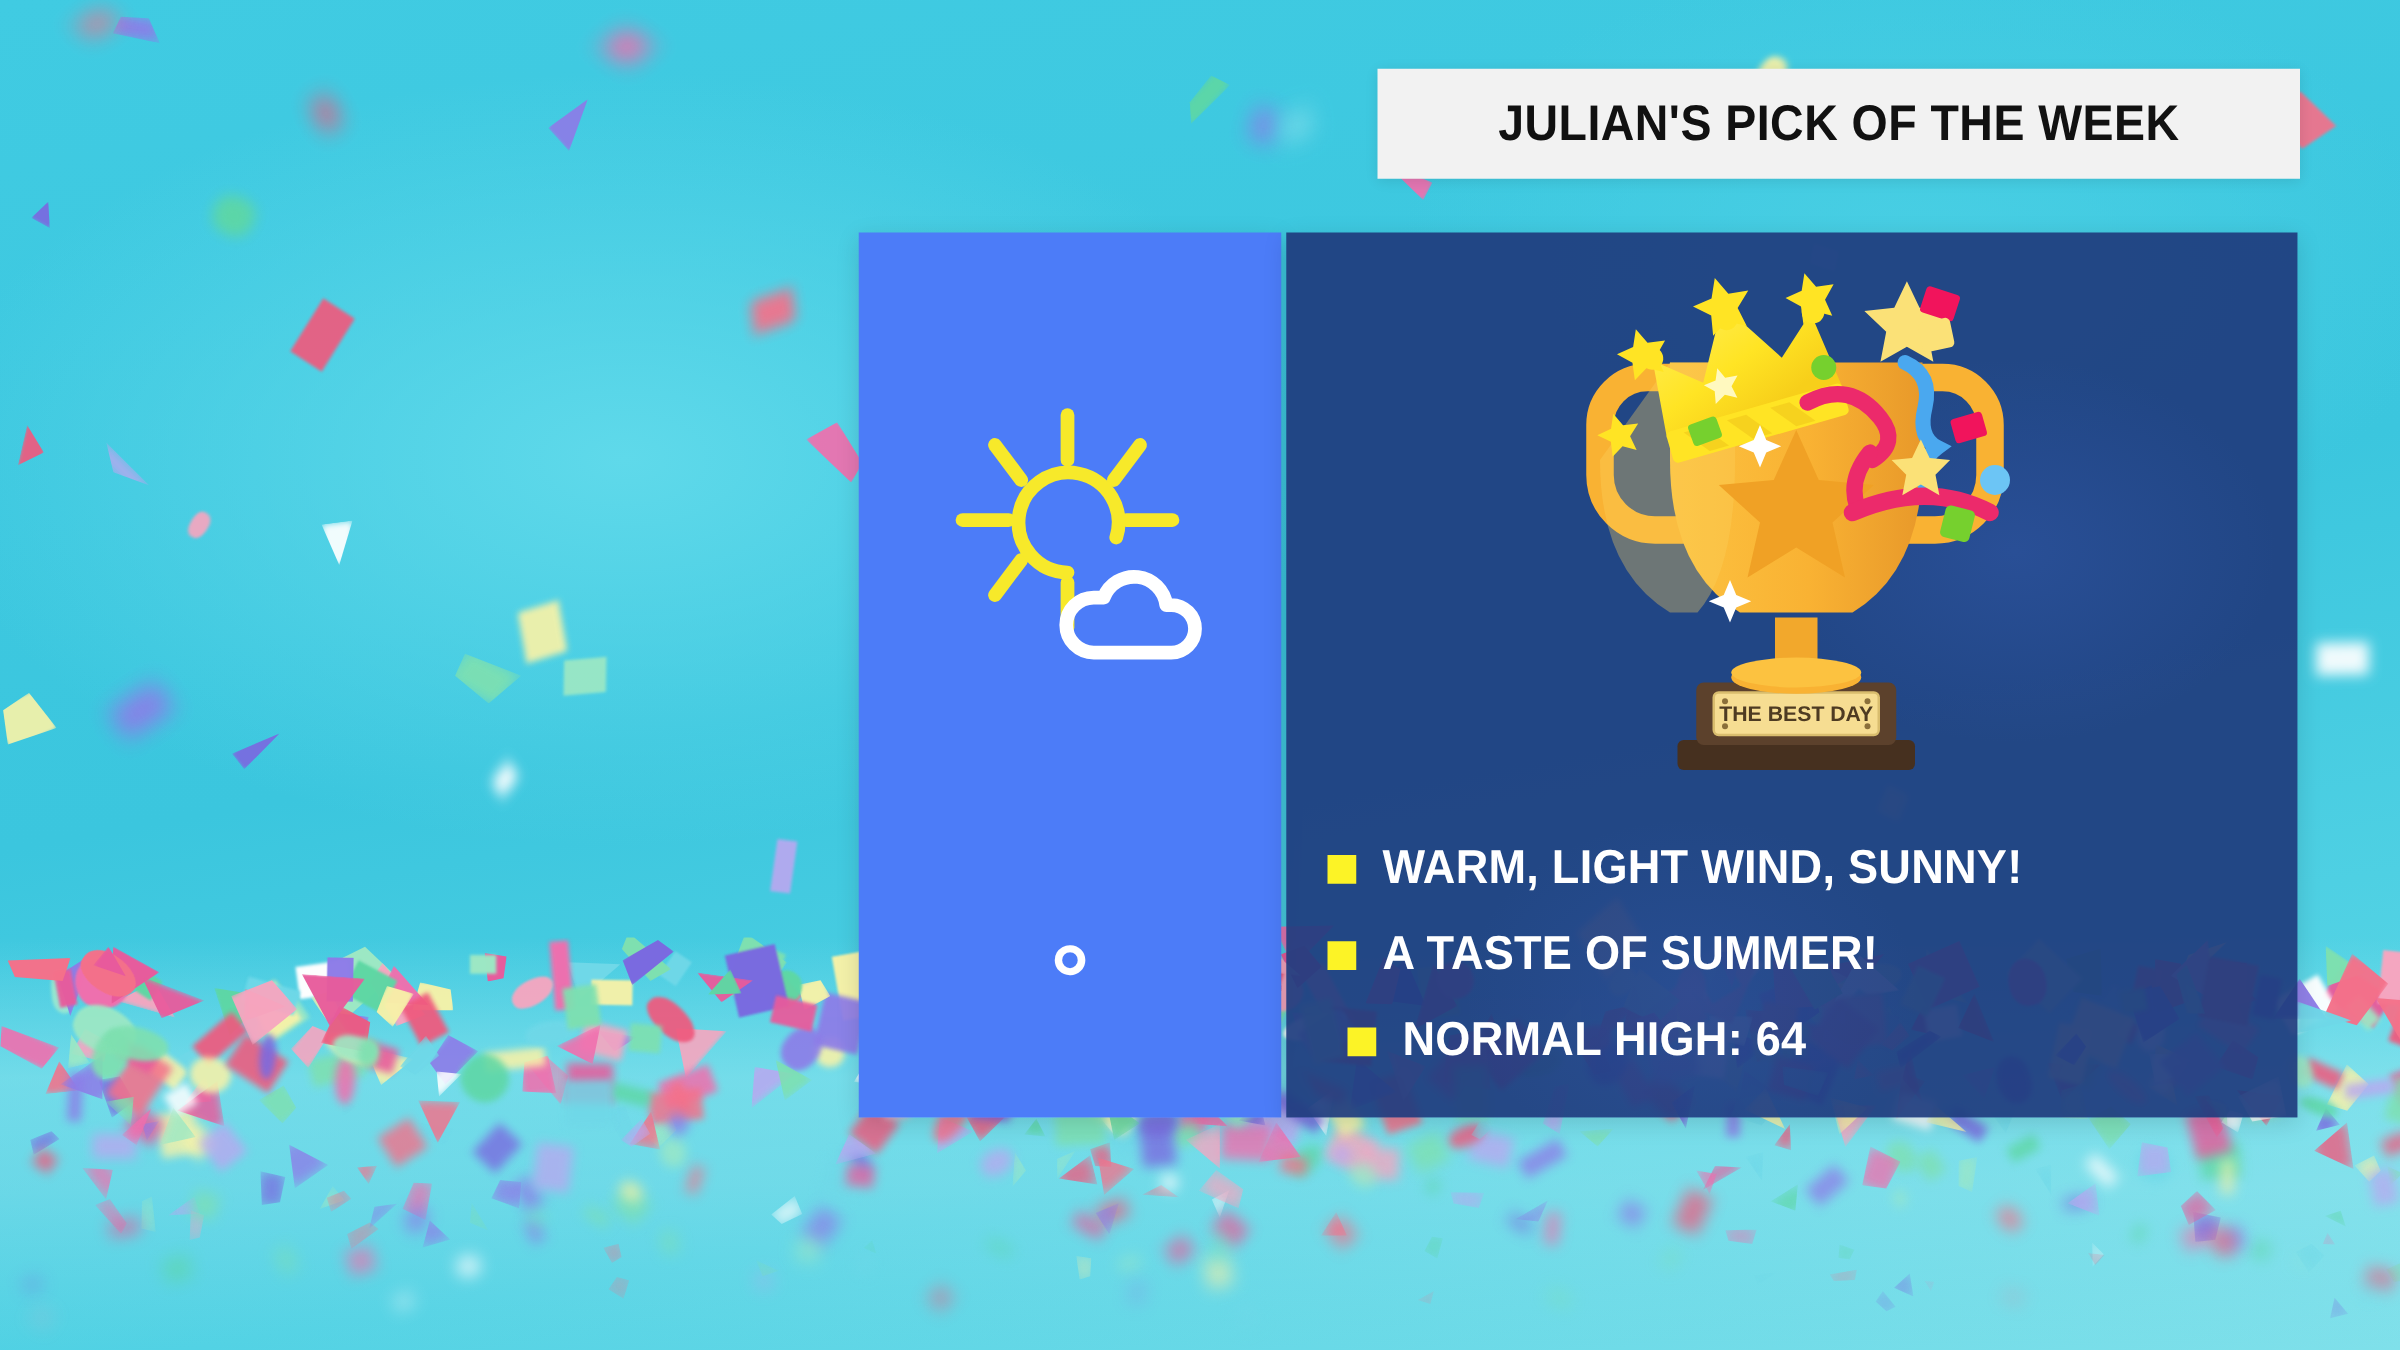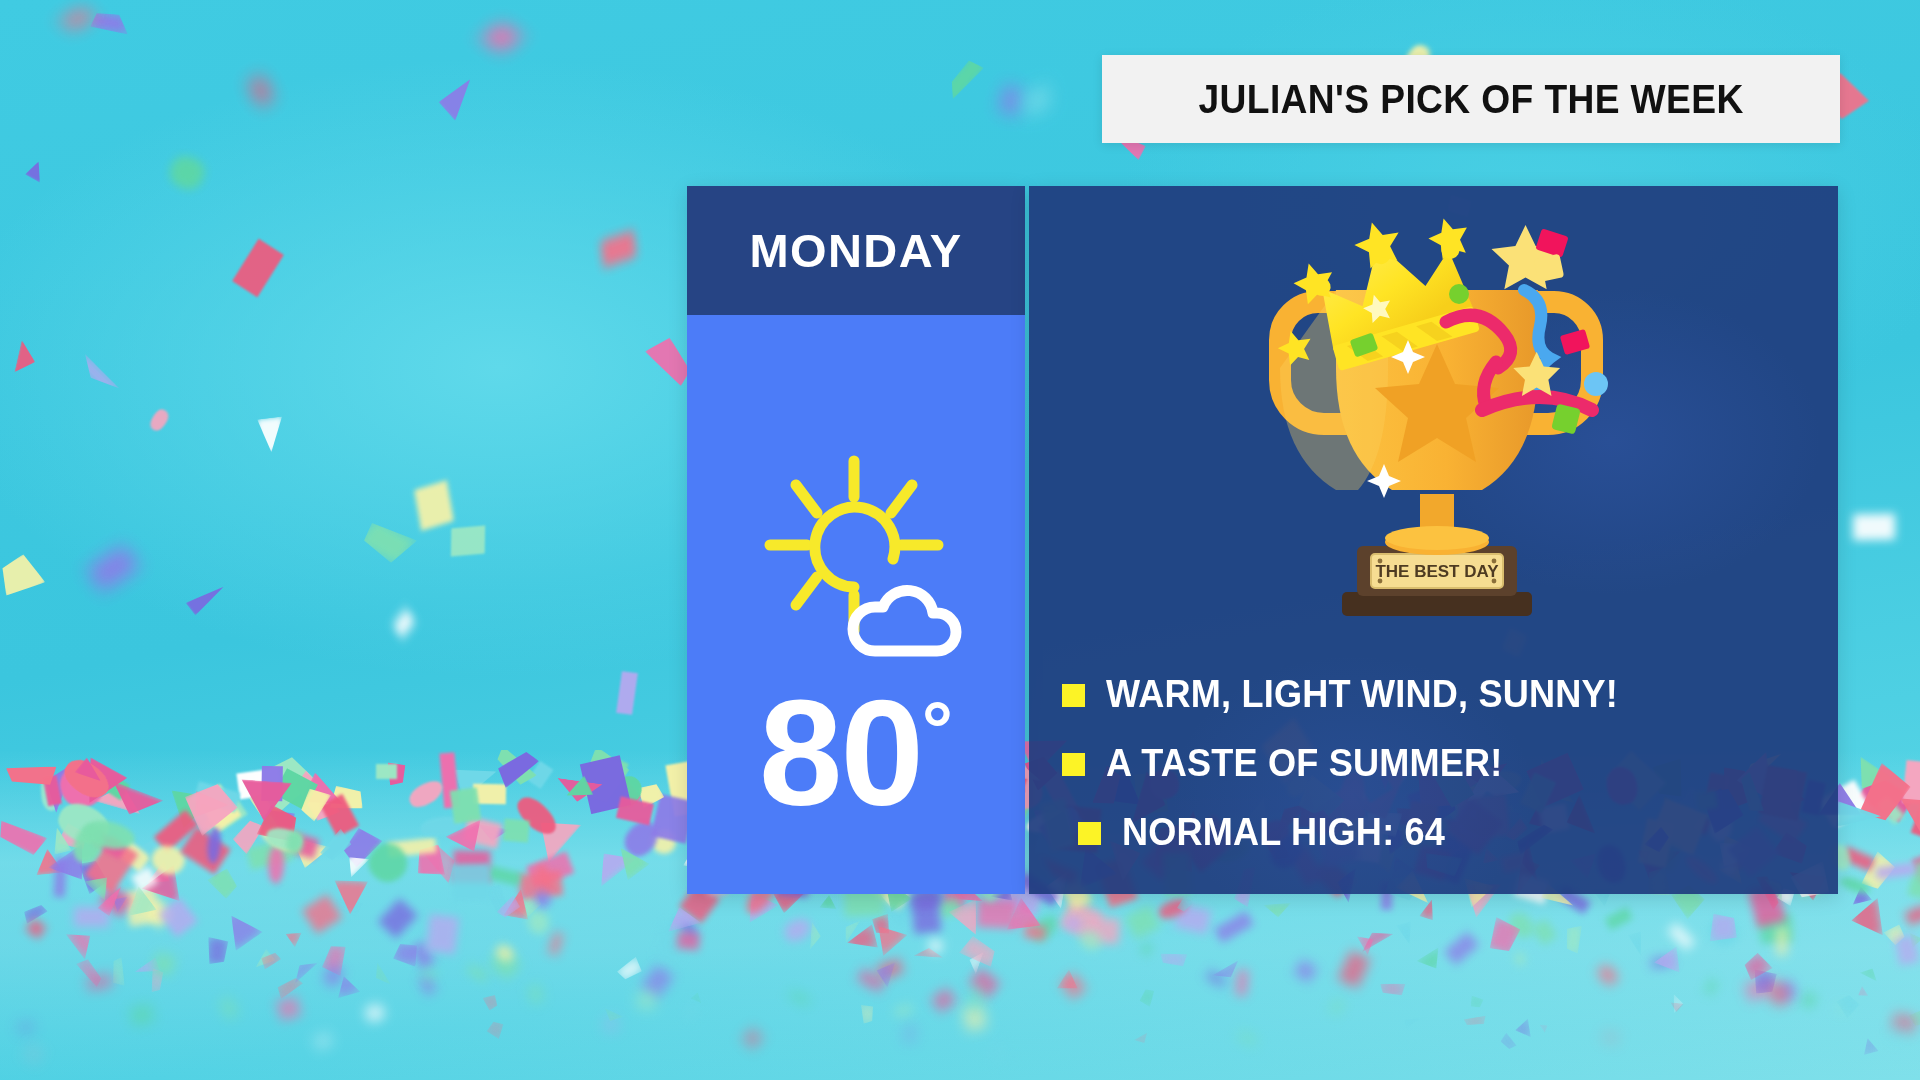--- a/index.html
+++ b/index.html
@@ -683,44 +683,40 @@
       <div class="flake" style="left:1028px;top:172px;width:13.5px;height:20.7px;background:#f4718a;opacity:0.76;filter:blur(4.4px);transform:rotate(281deg);"></div>
     </div>
 </div>
 
 <div id="title-banner">
   <div class="txt">JULIAN'S PICK OF THE WEEK</div>
 </div>
 
 <div id="day-panel">
 
-  <div id="day-header">
-    <div class="txt">MONDAY</div>
-  </div>
 
   <div id="day-body">
 
     <div id="wx-icon">
       <svg width="230" height="210" viewBox="0 0 230 210" fill="none">
         <g stroke="#f7e92a" stroke-width="11" stroke-linecap="round">
           <line x1="113" y1="6" x2="113" y2="42"></line>
           <line x1="55" y1="30" x2="76" y2="58"></line>
           <line x1="29" y1="90" x2="66" y2="90"></line>
           <line x1="55" y1="150" x2="76" y2="122"></line>
           <line x1="113" y1="140" x2="113" y2="176"></line>
           <line x1="171" y1="30" x2="150" y2="58"></line>
           <line x1="197" y1="90" x2="160" y2="90"></line>
         </g>
         <path d="M152 104 A40 40 0 1 0 113 132" stroke="#f7e92a" stroke-width="11" stroke-linecap="round" fill="none"></path>
         <path d="M142 152 a26 26 0 0 1 50 6 h4 a19 19 0 0 1 0 38 h-62 a22 22 0 0 1 0 -44 z" stroke="#ffffff" stroke-width="11" stroke-linejoin="round" stroke-linecap="round" fill="none"></path>
       </svg>
     </div>
 
     <div id="temp">
-      <span class="val">80</span>
       <span class="deg">°</span>
     </div>
 
   </div>
 </div>
 
 <div id="pick-panel">
   <div class="glow"></div>
 
   <div id="trophy-wrap">

